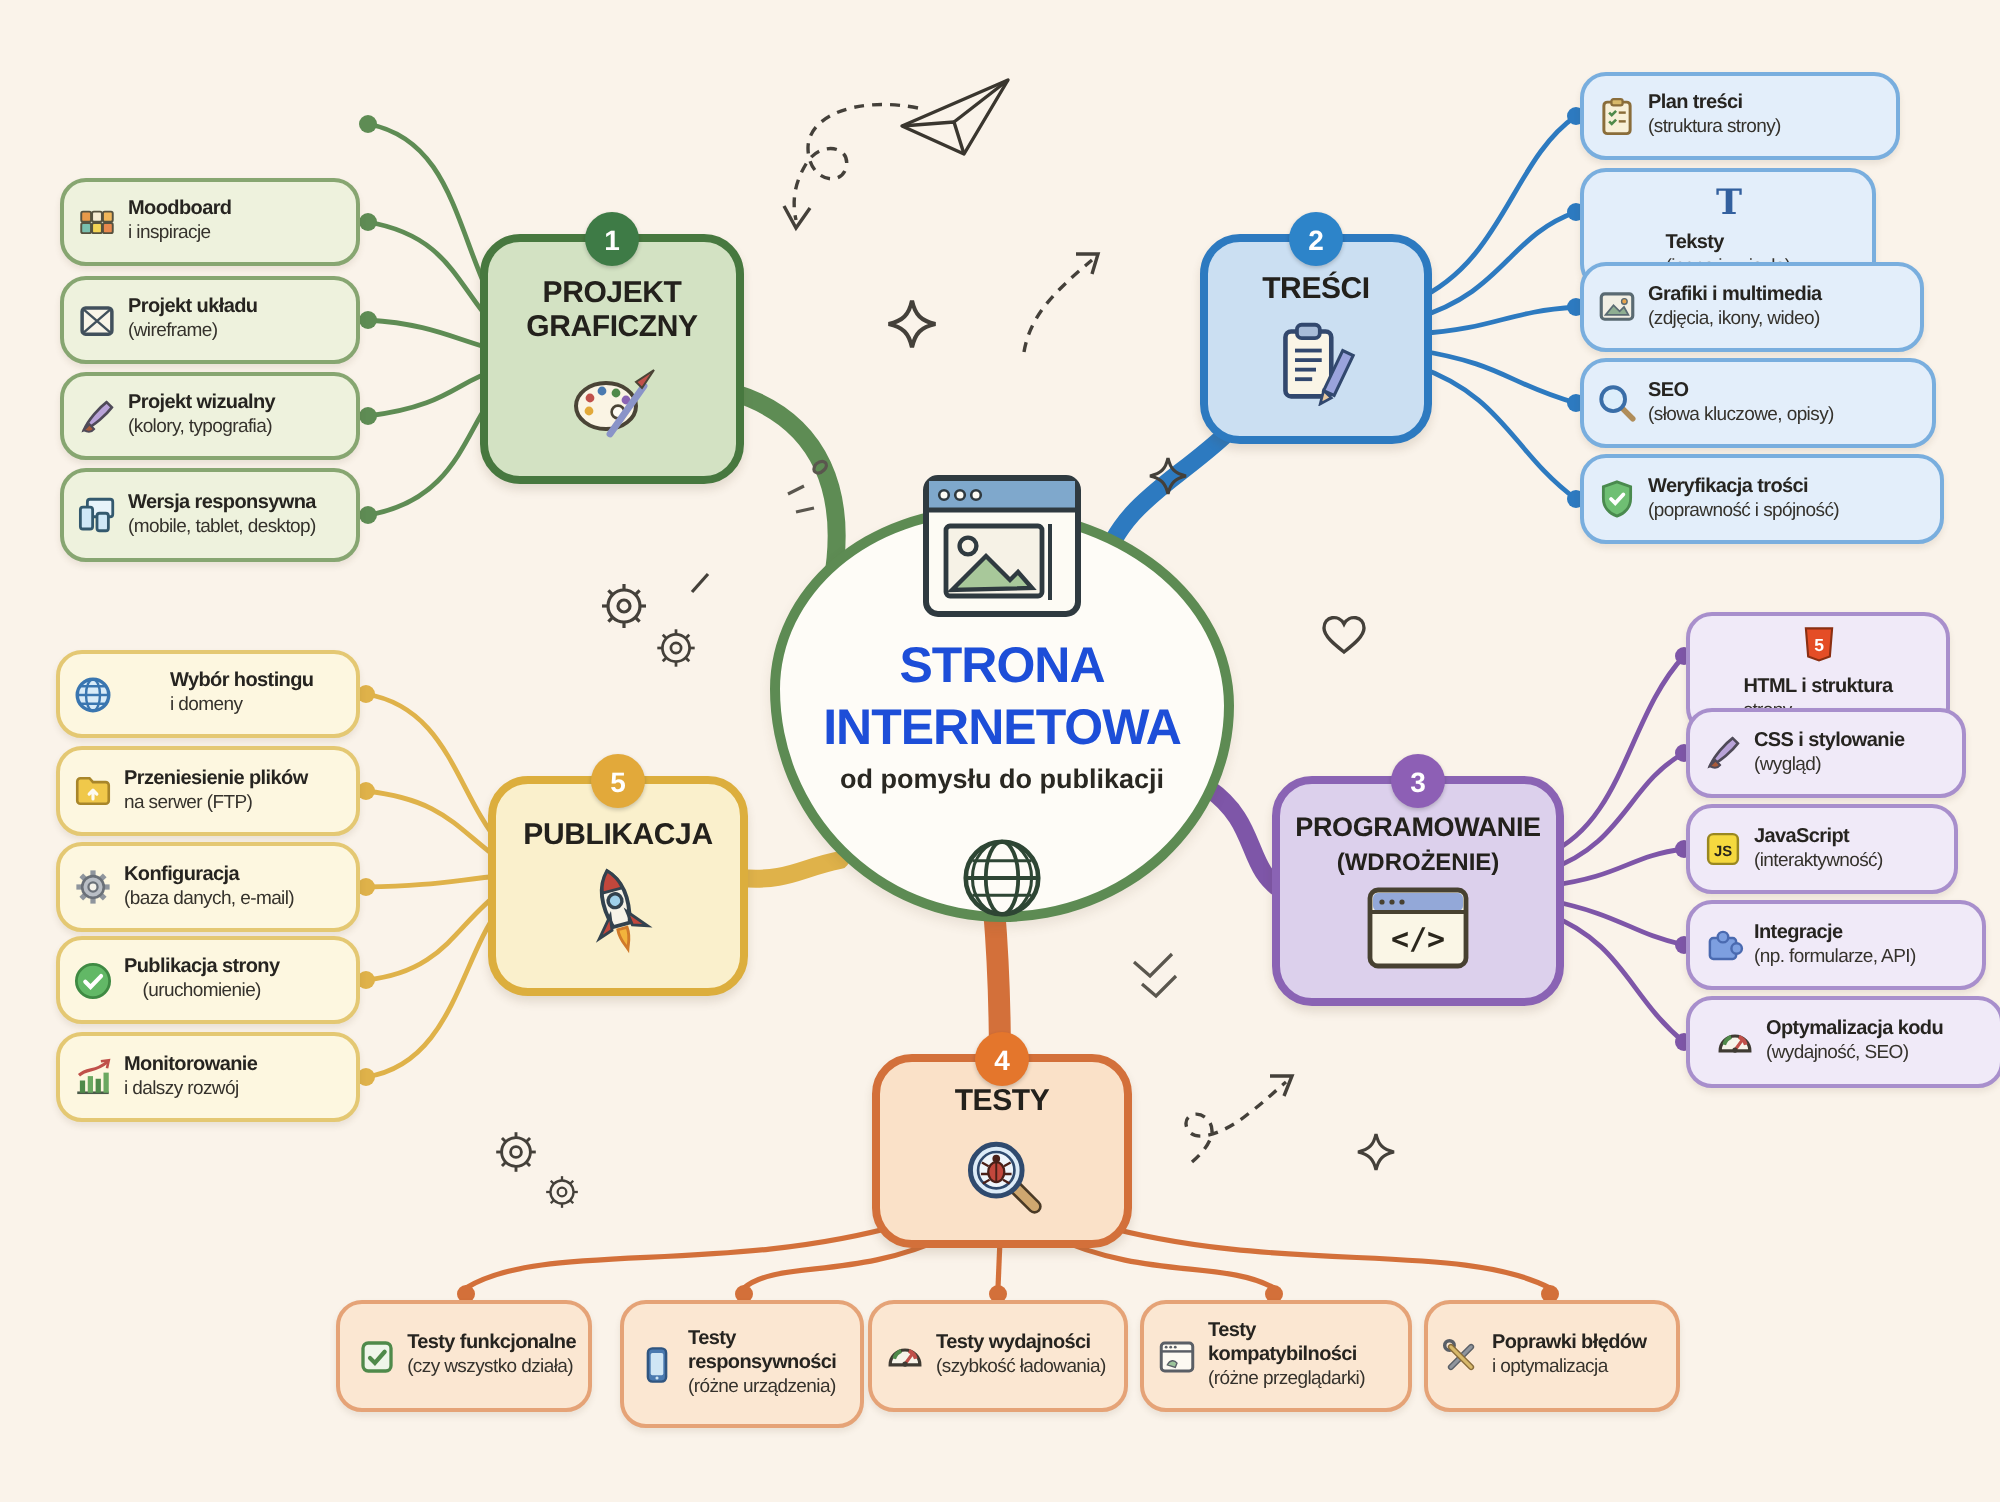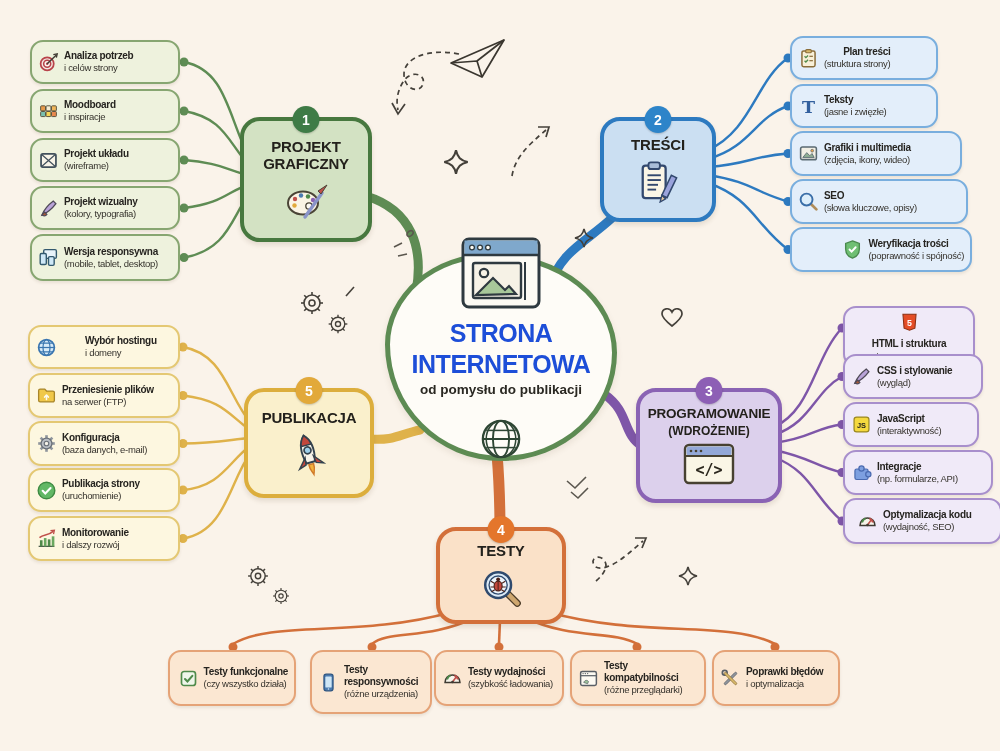--- a/index.html
+++ b/index.html
@@ -422,29 +422,20 @@
       </svg>
 </div>
 <div class="node y" style="left:244px;top:388px;width:130px;height:110px;">
   <div class="badge">5</div>
   <div class="node-title">PUBLIKACJA</div>
   <svg width="46" height="46" viewBox="0 0 48 48">
         <use href="#n-rocket"></use>
       </svg>
 </div>
 
-<div class="pill g" style="left:30px;top:40px;width:150px;min-height:44px;">
-  <svg class="pi" viewBox="0 0 24 24">
-        <use href="#i-target"></use>
-      </svg>
-  <div class="pt">
-        <div class="t">Analiza potrzeb</div>
-        <div class="s">i celów strony</div>
-      </div>
-</div>
 <div class="pill g" style="left:30px;top:89px;width:150px;min-height:44px;">
   <svg class="pi" viewBox="0 0 24 24">
         <use href="#i-mood"></use>
       </svg>
   <div class="pt">
         <div class="t">Moodboard</div>
         <div class="s">i inspiracje</div>
       </div>
 </div>
 <div class="pill g" style="left:30px;top:138px;width:150px;min-height:44px;">
@@ -468,30 +459,30 @@
 <div class="pill g" style="left:30px;top:234px;width:150px;min-height:47px;">
   <svg class="pi" viewBox="0 0 24 24">
         <use href="#i-devices"></use>
       </svg>
   <div class="pt">
         <div class="t">Wersja responsywna</div>
         <div class="s">(mobile, tablet, desktop)</div>
       </div>
 </div>
 
-<div class="pill b" style="left:790px;top:36px;width:148px;min-height:44px;text-align:right;">
+<div class="pill b" style="left:790px;top:36px;width:160px;min-height:44px;">
   <svg class="pi" viewBox="0 0 24 24">
         <use href="#i-clip"></use>
       </svg>
   <div class="pt">
         <div class="t">Plan treści</div>
         <div class="s">(struktura strony)</div>
       </div>
 </div>
-<div class="pill b" style="left:790px;top:84px;width:148px;min-height:44px;">
+<div class="pill b" style="left:790px;top:84px;width:148px;min-height:44px;flex-direction:column;">
   <svg class="pi" viewBox="0 0 24 24">
         <use href="#i-lettT"></use>
       </svg>
   <div class="pt">
         <div class="t">Teksty</div>
         <div class="s">(jasne i zwięzłe)</div>
       </div>
 </div>
 <div class="pill b" style="left:790px;top:131px;width:172px;min-height:45px;">
   <svg class="pi" viewBox="0 0 24 24">
@@ -504,21 +495,21 @@
 </div>
 <div class="pill b" style="left:790px;top:179px;width:178px;min-height:45px;">
   <svg class="pi" viewBox="0 0 24 24">
         <use href="#i-mag"></use>
       </svg>
   <div class="pt">
         <div class="t">SEO</div>
         <div class="s">(słowa kluczowe, opisy)</div>
       </div>
 </div>
-<div class="pill b" style="left:790px;top:227px;width:182px;min-height:45px;justify-content:flex-end;">
+<div class="pill b" style="left:790px;top:227px;width:182px;min-height:45px;">
   <svg class="pi" viewBox="0 0 24 24">
         <use href="#i-shield"></use>
       </svg>
   <div class="pt">
         <div class="t">Weryfikacja trości</div>
         <div class="s">(poprawność i spójność)</div>
       </div>
 </div>
 
 <div class="pill p" style="left:843px;top:306px;width:132px;min-height:44px;flex-direction:column;">
@@ -587,21 +578,21 @@
 </div>
 <div class="pill y" style="left:28px;top:421px;width:152px;min-height:45px;">
   <svg class="pi" viewBox="0 0 24 24">
         <use href="#i-gear"></use>
       </svg>
   <div class="pt">
         <div class="t">Konfiguracja</div>
         <div class="s">(baza danych, e-mail)</div>
       </div>
 </div>
-<div class="pill y" style="left:28px;top:468px;width:152px;min-height:44px;">
+<div class="pill y" style="left:28px;top:468px;width:152px;min-height:44px;text-align:center;">
   <svg class="pi" viewBox="0 0 24 24">
         <use href="#i-check"></use>
       </svg>
   <div class="pt">
         <div class="t">Publikacja strony</div>
         <div class="s">(uruchomienie)</div>
       </div>
 </div>
 <div class="pill y" style="left:28px;top:516px;width:152px;min-height:45px;">
   <svg class="pi" viewBox="0 0 24 24">

